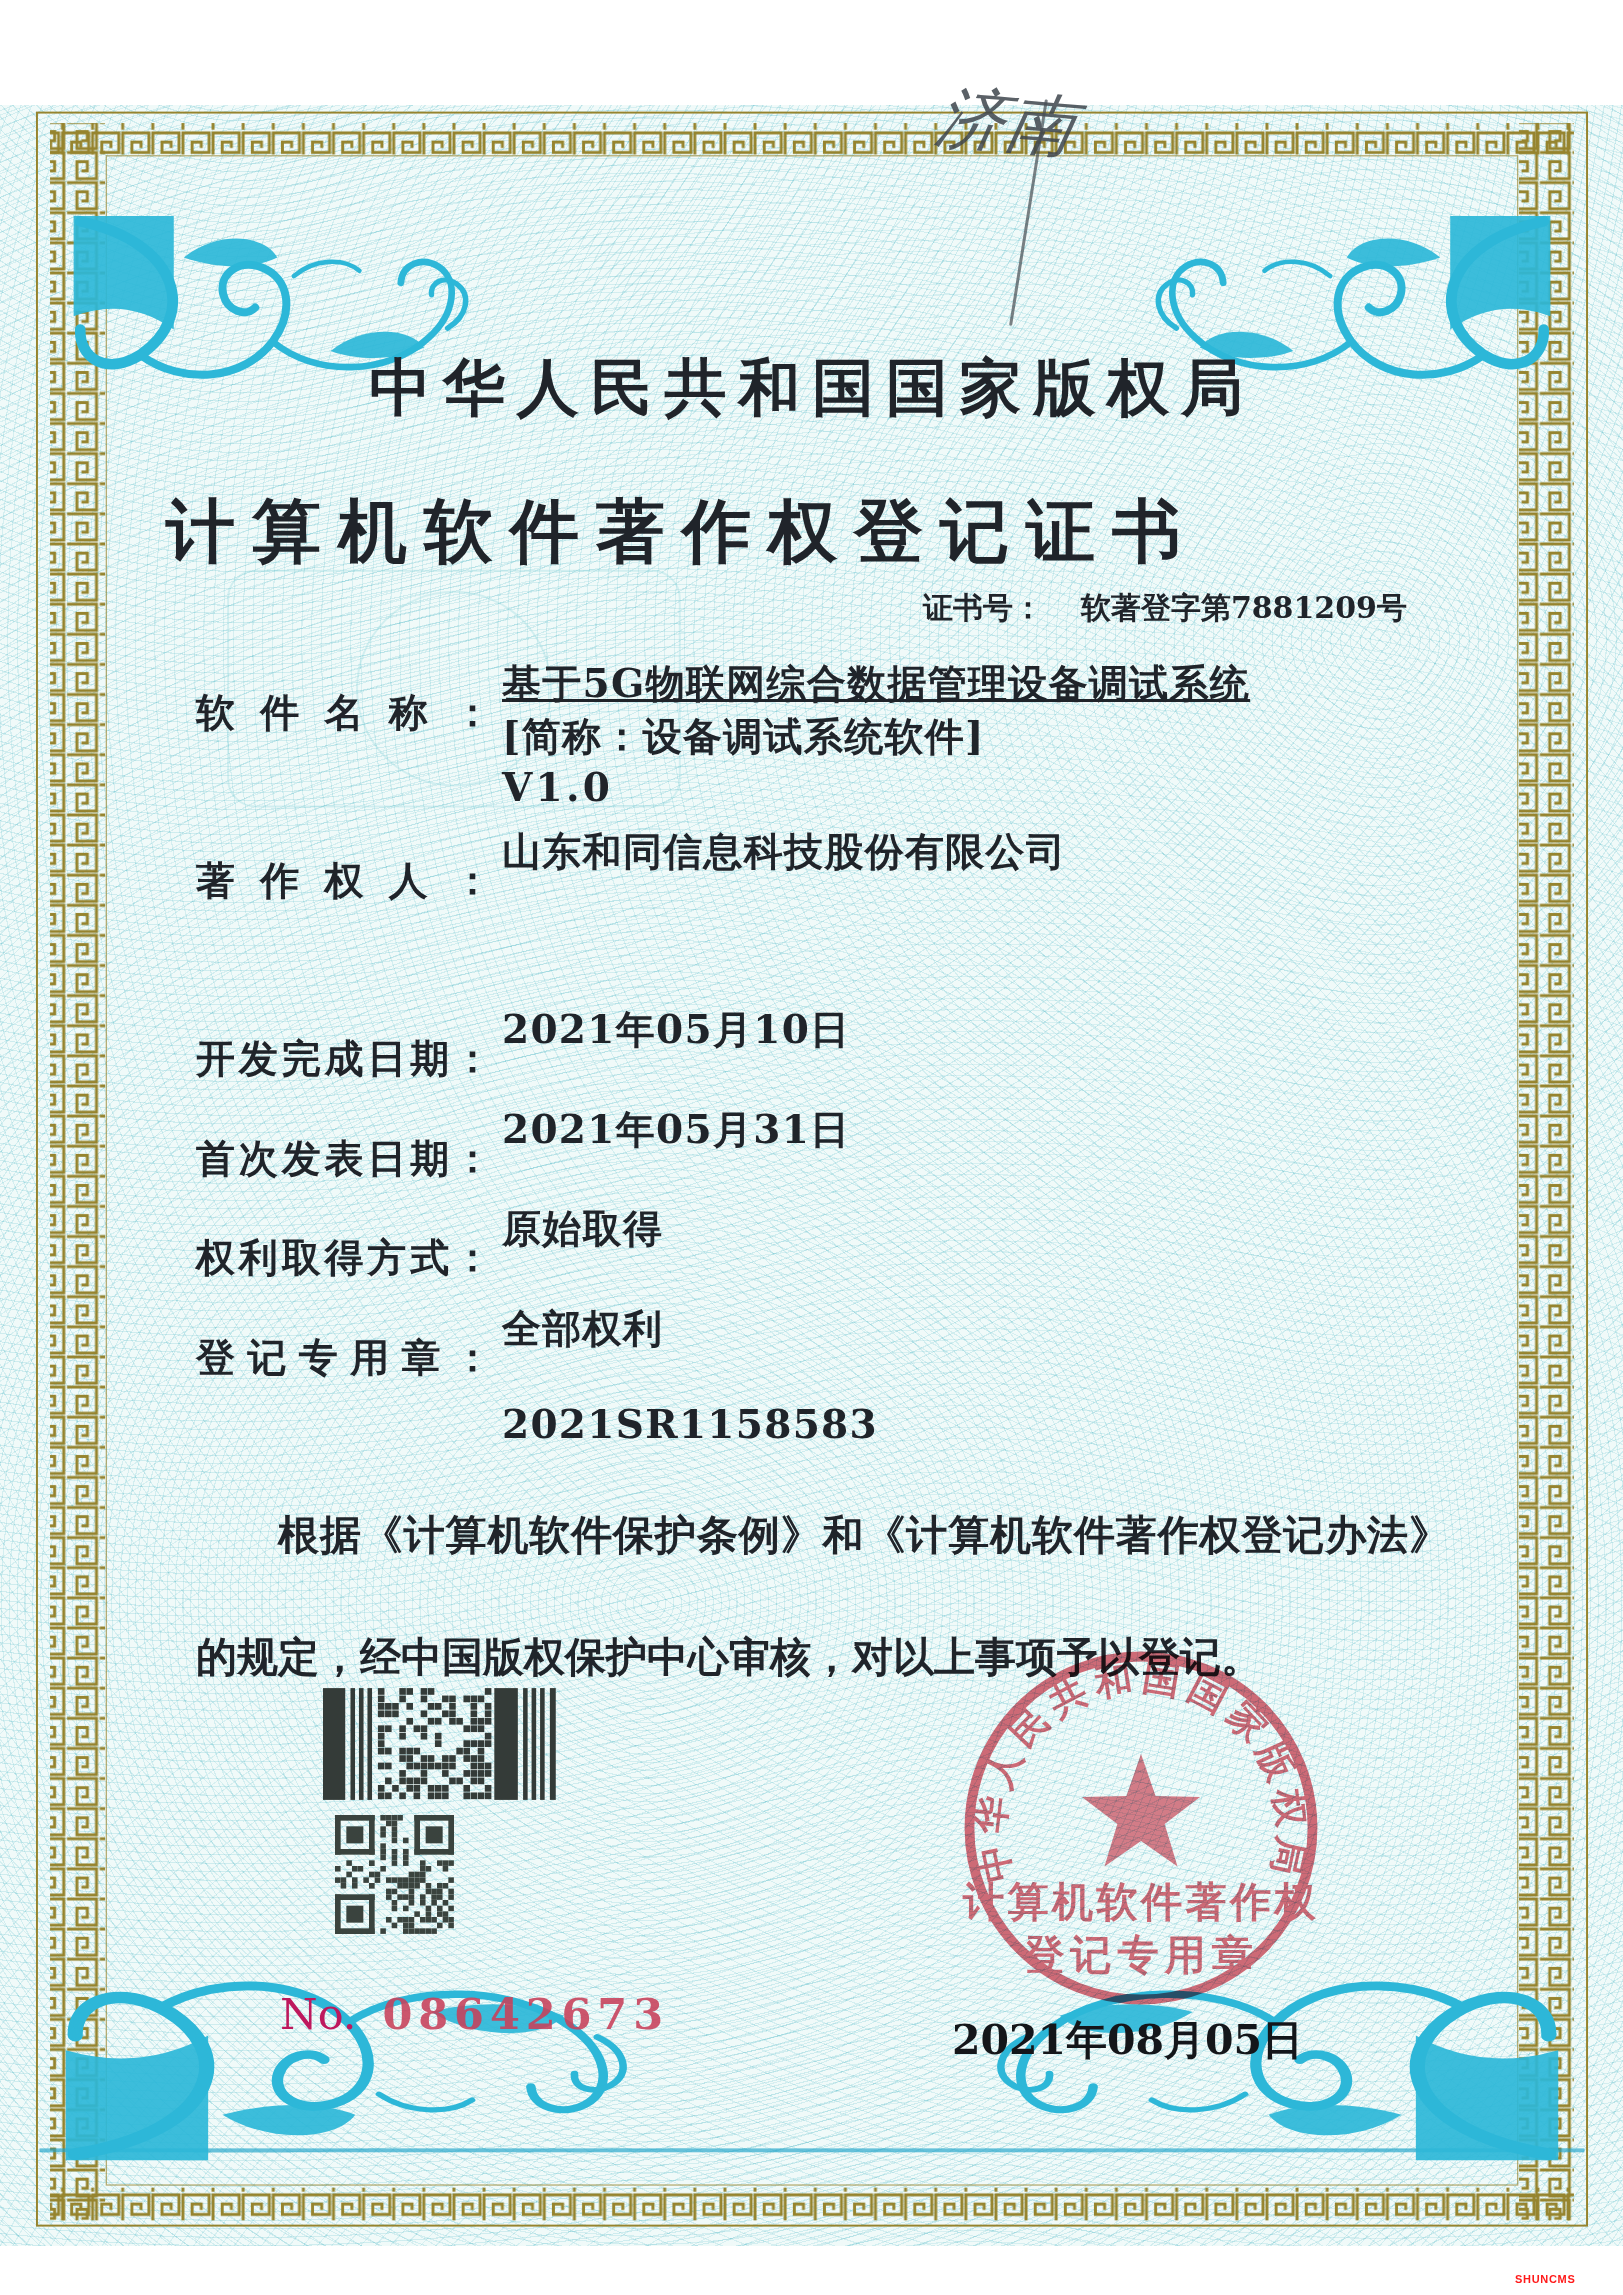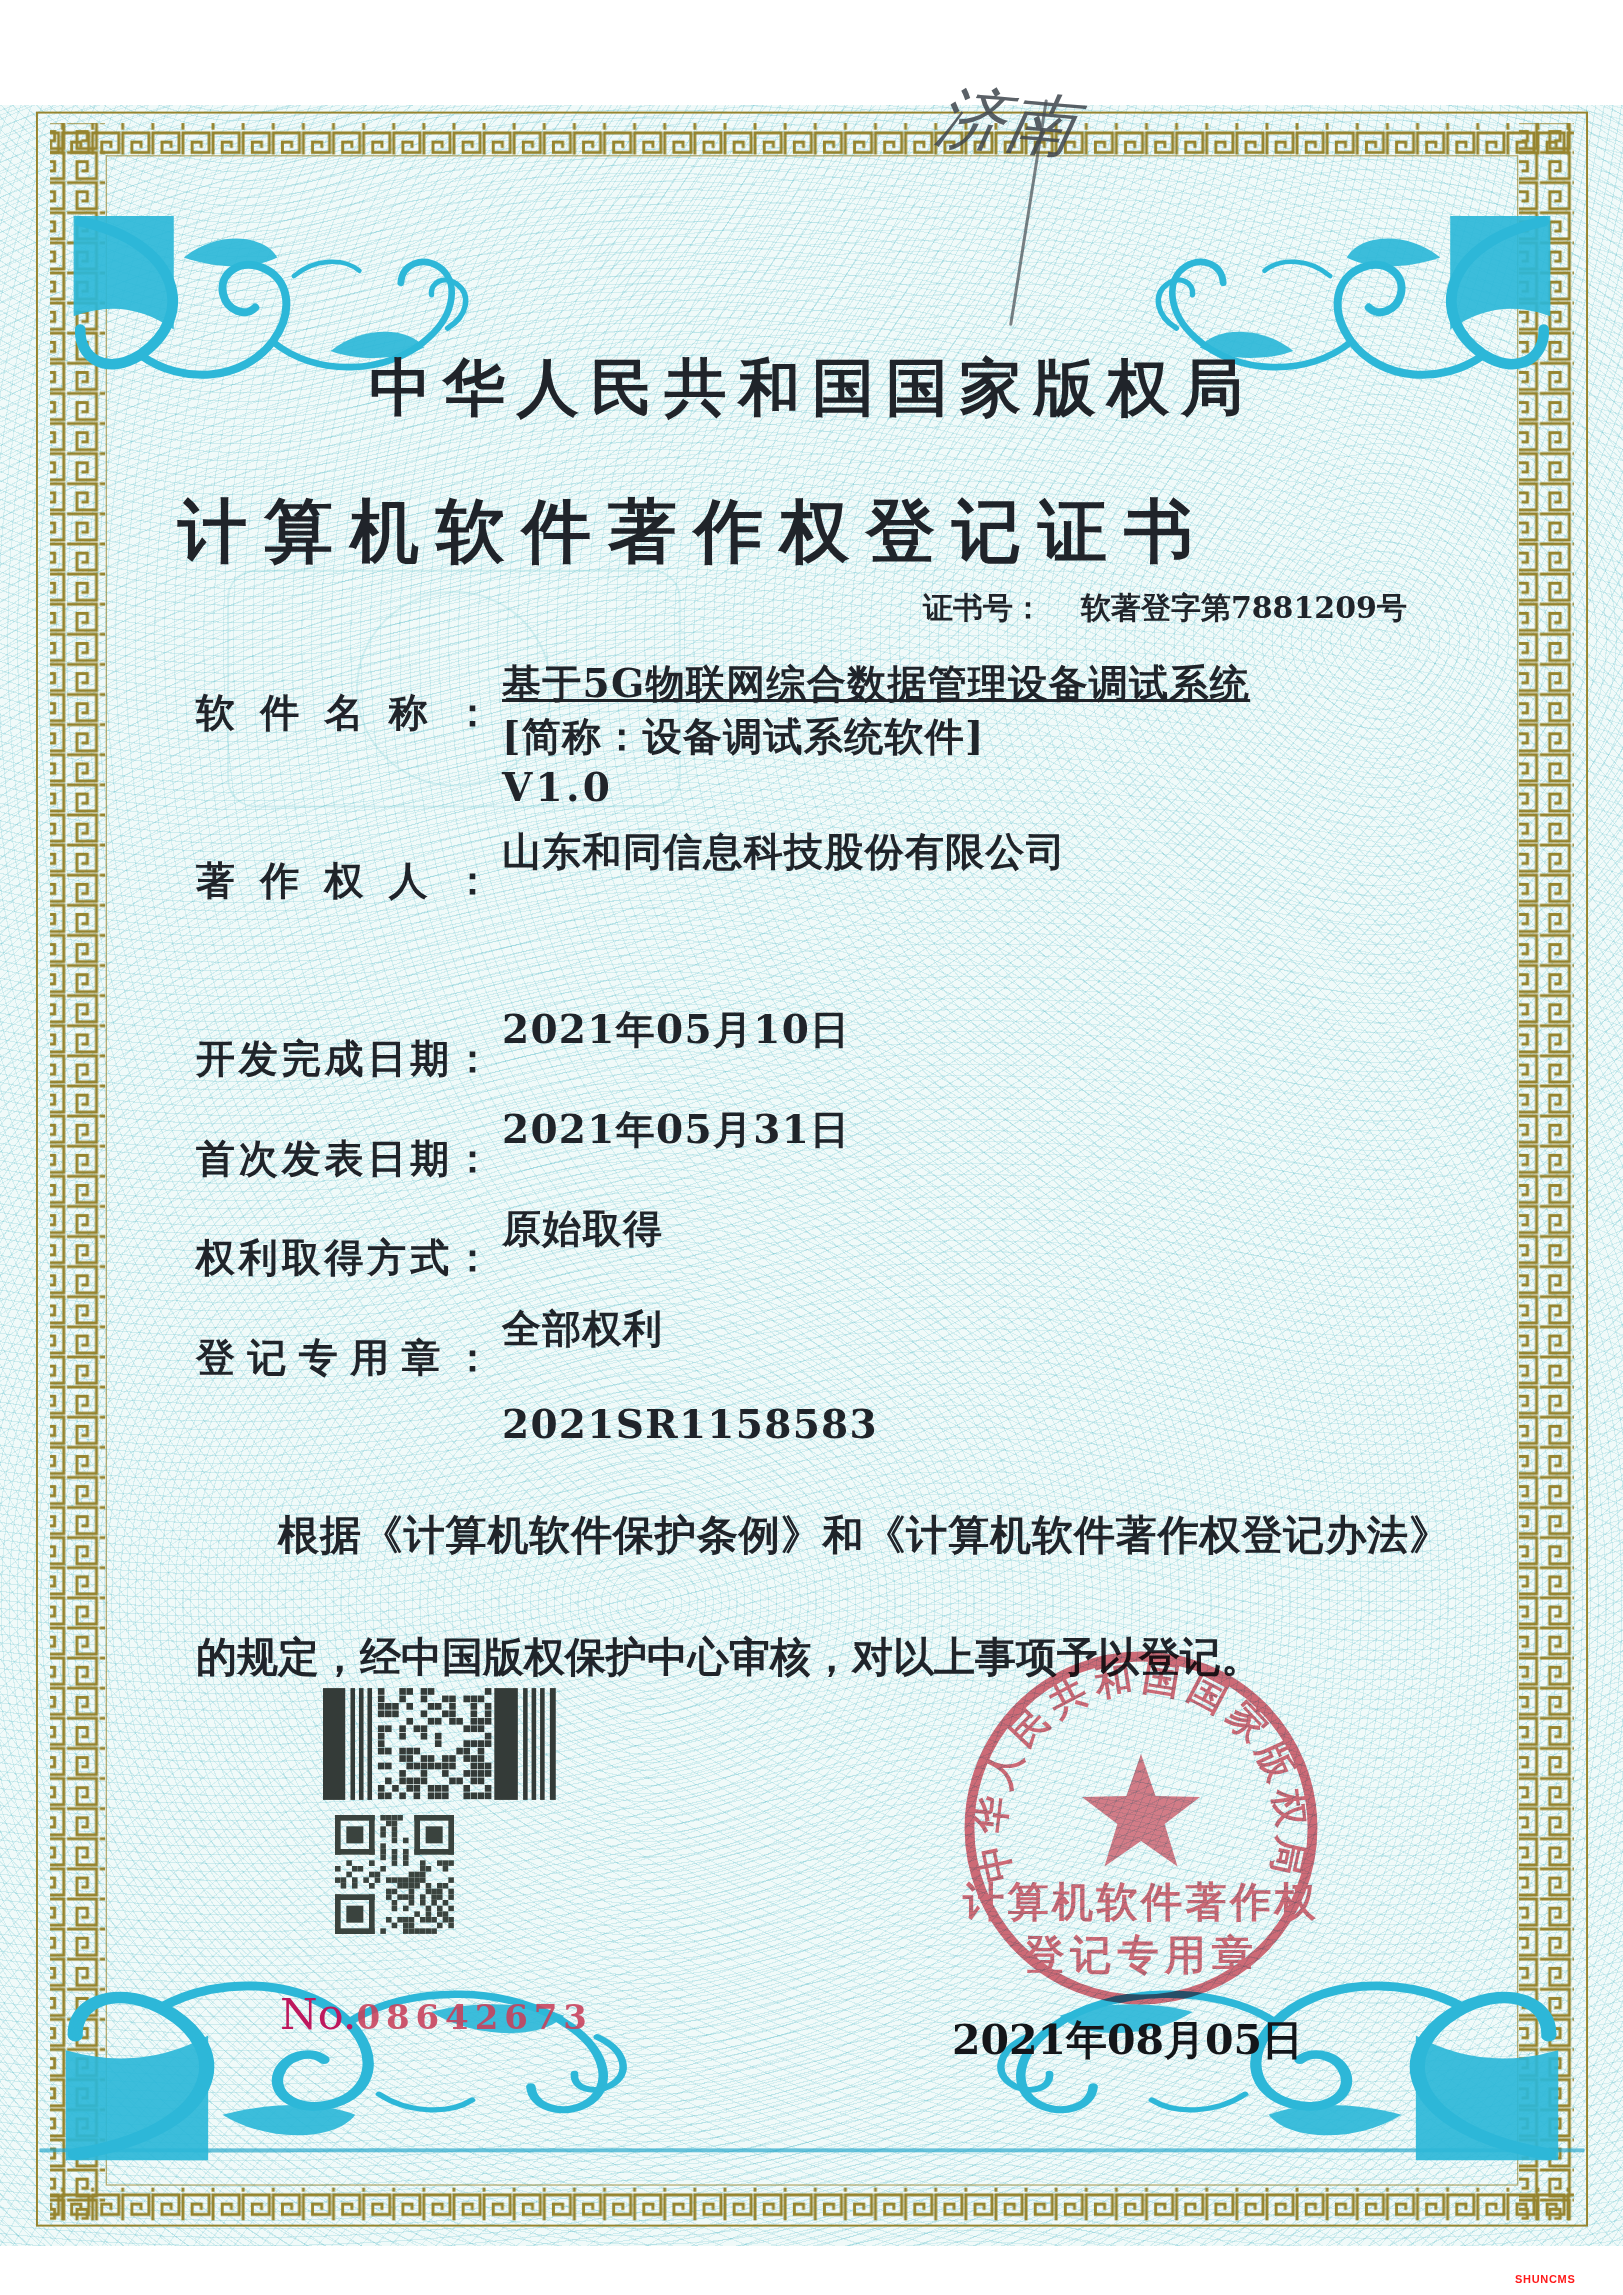--- a/index.html
+++ b/index.html
@@ -25,41 +25,41 @@
   .gk-line{fill:none;stroke:var(--gold);stroke-width:3px;}
   .gk-hair{fill:none;stroke:var(--gold);stroke-width:2px;opacity:.65;}
   .gkp{fill:none;stroke:var(--gold);stroke-width:4.5px;}
   .fl-stroke{fill:none;stroke:var(--cyan);stroke-linecap:round;}
   .fl-fill{fill:var(--cyan);opacity:.92;}
   .emboss{fill:none;stroke:rgba(140,212,219,.55);stroke-width:3px;opacity:.55;}
   .teal-rule{fill:var(--cyan-deep);opacity:.65;}
 
   .txt{position:absolute;z-index:3;color:var(--ink);white-space:nowrap;}
   .title1{top:346px;left:0;width:1624px;text-align:center;font-size:62px;font-weight:bold;letter-spacing:11.8px;}
-  .title2{top:486px;left:0;width:1364px;text-align:center;font-size:69px;font-weight:bold;letter-spacing:17px;padding-left:12px;}
+  .title2{top:486px;left:0;width:1364px;text-align:center;font-size:69px;font-weight:bold;letter-spacing:17px;}
   .certline{top:588px;right:217px;display:flex;align-items:baseline;font-size:30px;font-weight:bold;}
   .certline .gap{display:inline-block;width:38px;}
   .row-label{left:196px;width:296px;font-size:39px;font-weight:bold;text-align:justify;text-align-last:justify;margin-top:29px;}
   .row-value{left:502px;font-size:39px;font-weight:bold;letter-spacing:1.3px;}
   .r0l{top:657px;} .r0v{top:657px;text-decoration:underline;} .r0b{top:710px;} .r0c{top:764px;letter-spacing:3.3px;}
   .r1l{top:825px;} .r1v{top:825px;}
   .r2l{top:1003px;} .r2v{top:1003px;}
   .r3l{top:1103px;} .r3v{top:1103px;}
   .r4l{top:1202px;} .r4v{top:1202px;}
   .r5l{top:1302px;} .r5v{top:1302px;}
   .r6l{top:1401px;} .r6v{top:1401px;}
   .paragraph{
     top:1474px;left:196px;width:1254px;
     font-size:41px;font-weight:600;line-height:122px;
     text-align:justify;text-indent:82px;white-space:normal;
     color:var(--ink);
   }
   .serial{top:1989px;left:280px;display:flex;align-items:baseline;}
   .serial-prefix{font-size:43px;color:#be185d;text-align:center;}
-  .serial-number{font-size:34px;color:var(--serial-red);letter-spacing:5.9px;opacity:.88;font-weight:600;text-align:right;}
+  .serial-number{font-size:43px;color:var(--serial-red);letter-spacing:5.9px;margin-left:26px;opacity:.88;font-weight:600;text-align:right;}
   .issue-date{top:2013px;left:949px;width:357px;text-align:center;font-size:41px;font-weight:bold;color:#14161a;}
   .brand{top:2273px;left:1515px;font-size:11px;font-weight:bold;color:var(--brand-red);font-family:"Liberation Sans","DejaVu Sans",sans-serif;letter-spacing:0.7px;z-index:6;}
 
   .handwriting{
     position:absolute;top:77px;left:938px;z-index:6;
     font-size:67px;font-style:italic;color:#3f464d;opacity:.85;
     transform:rotate(5deg) skewX(-6deg);letter-spacing:2.6px;
   }
   .pen-tail{
     position:absolute;top:98px;left:1027px;width:2.6px;height:229px;

